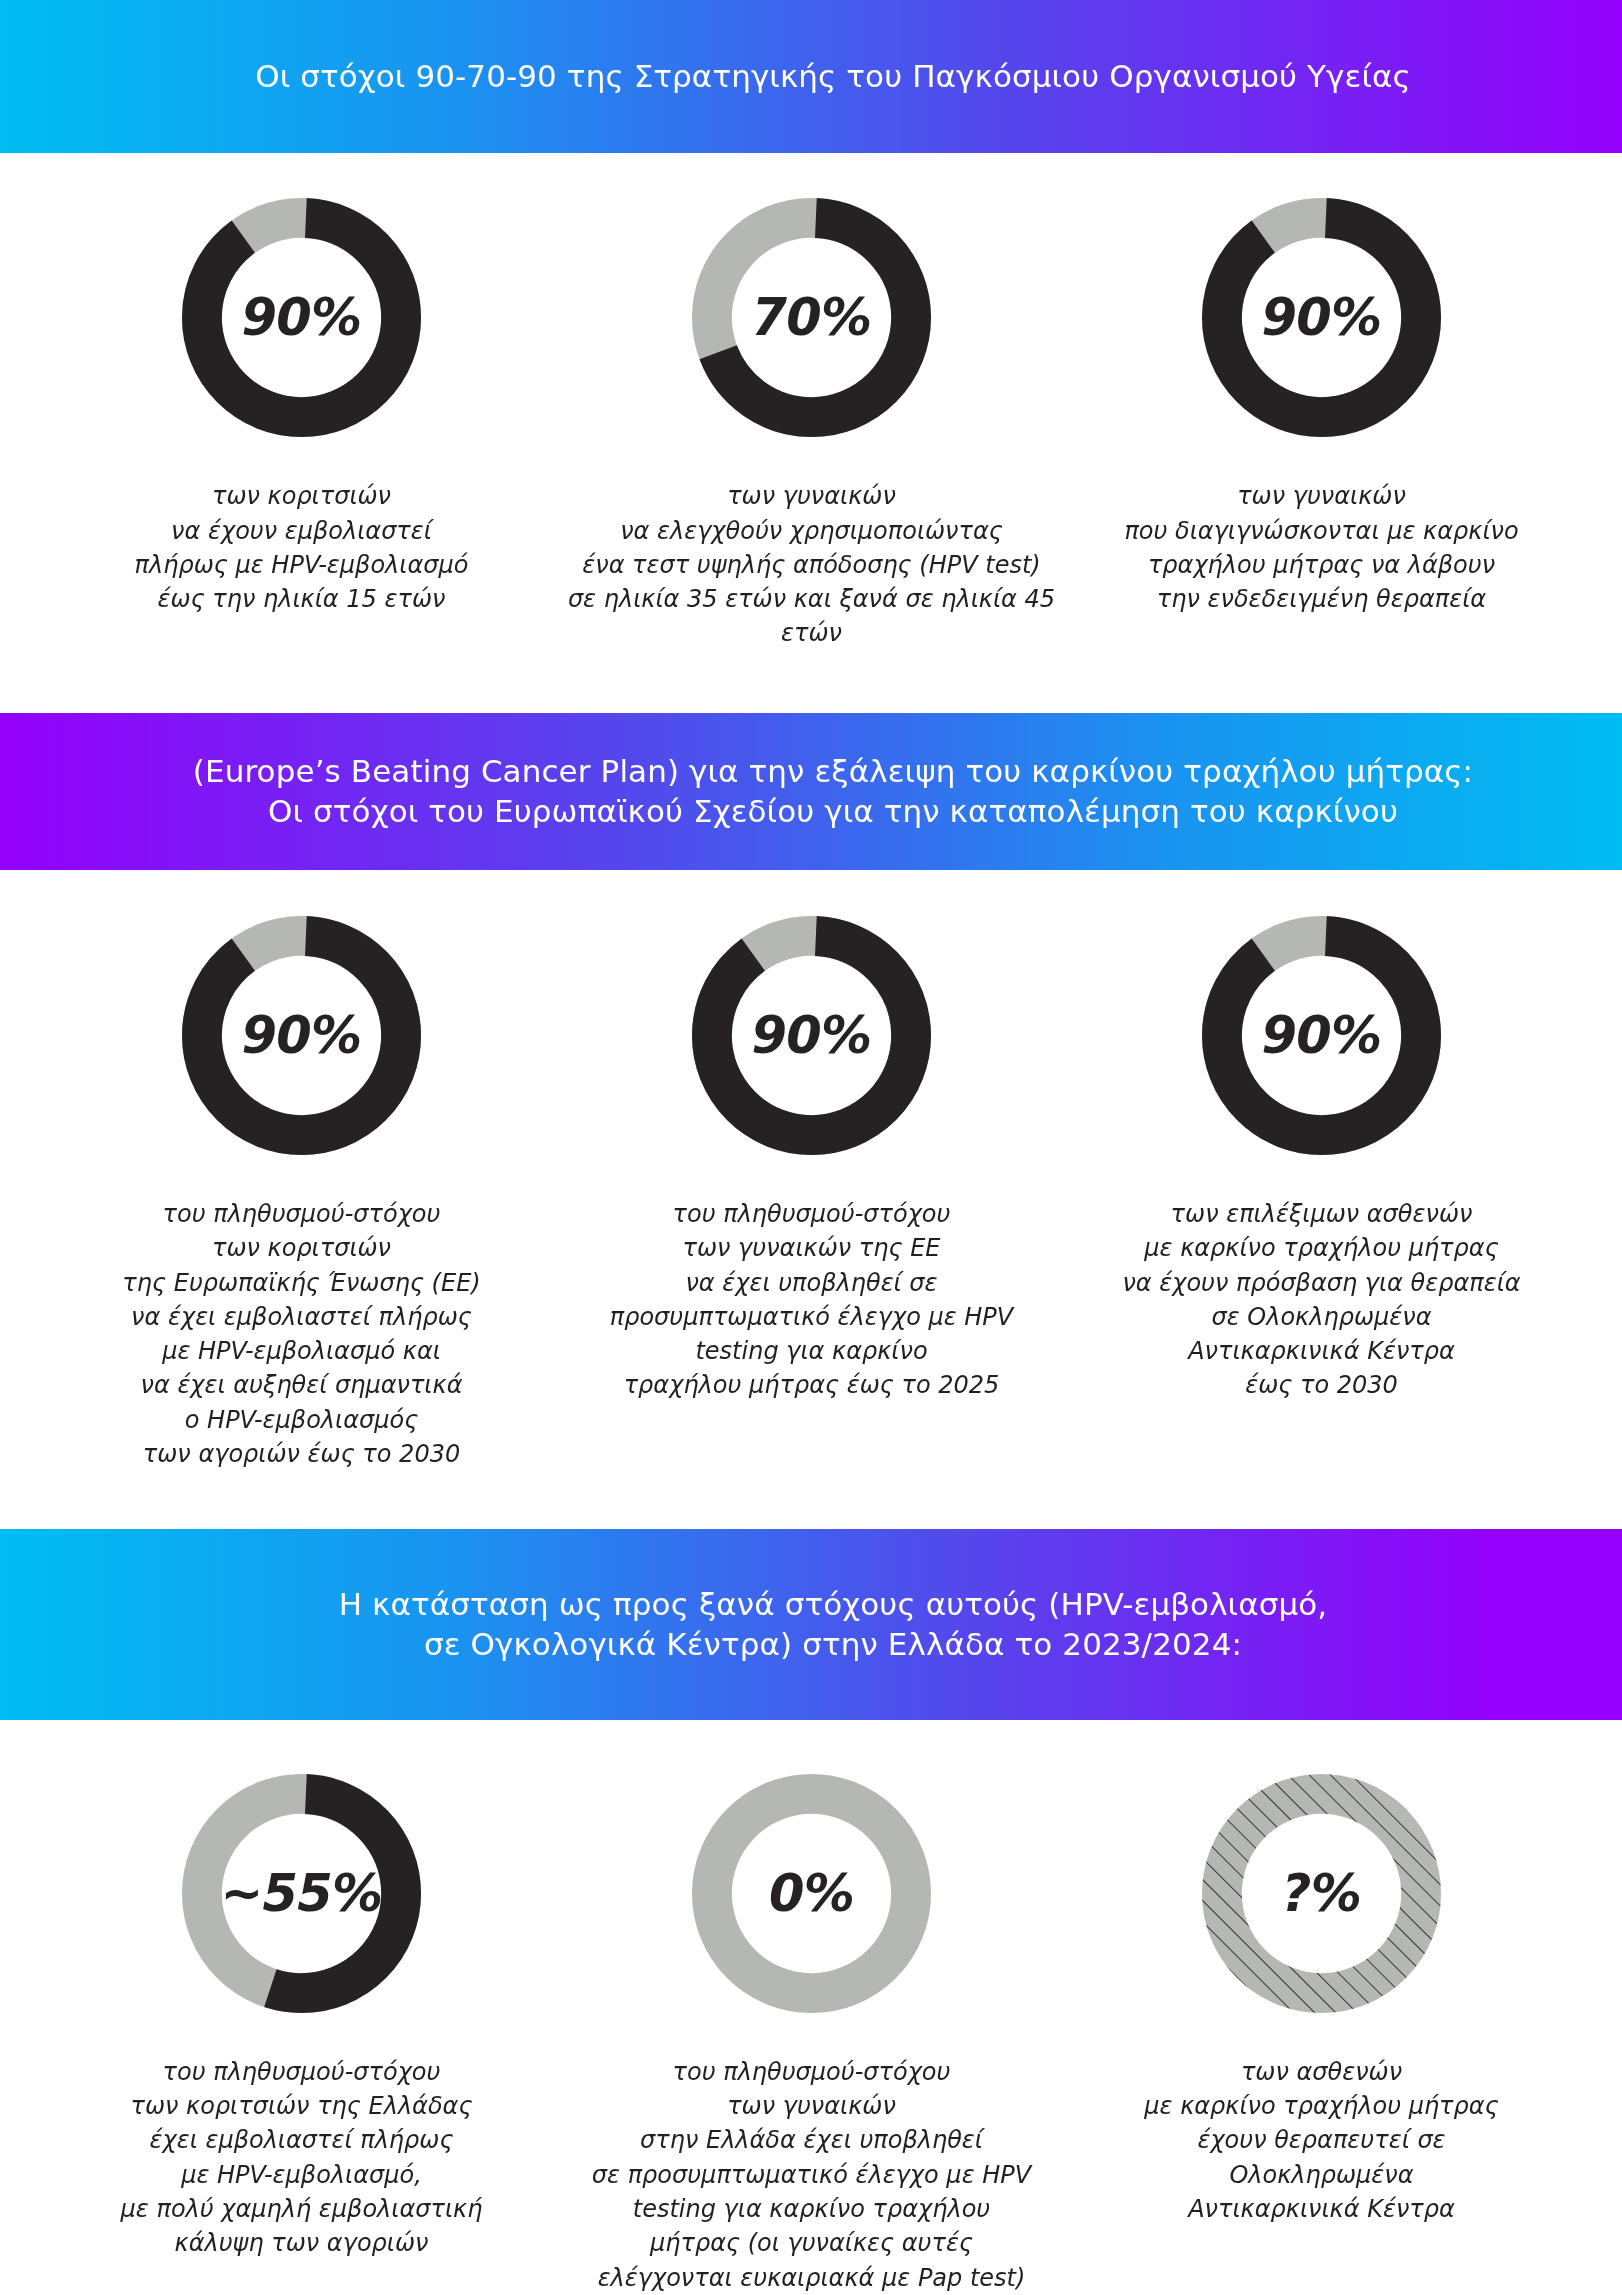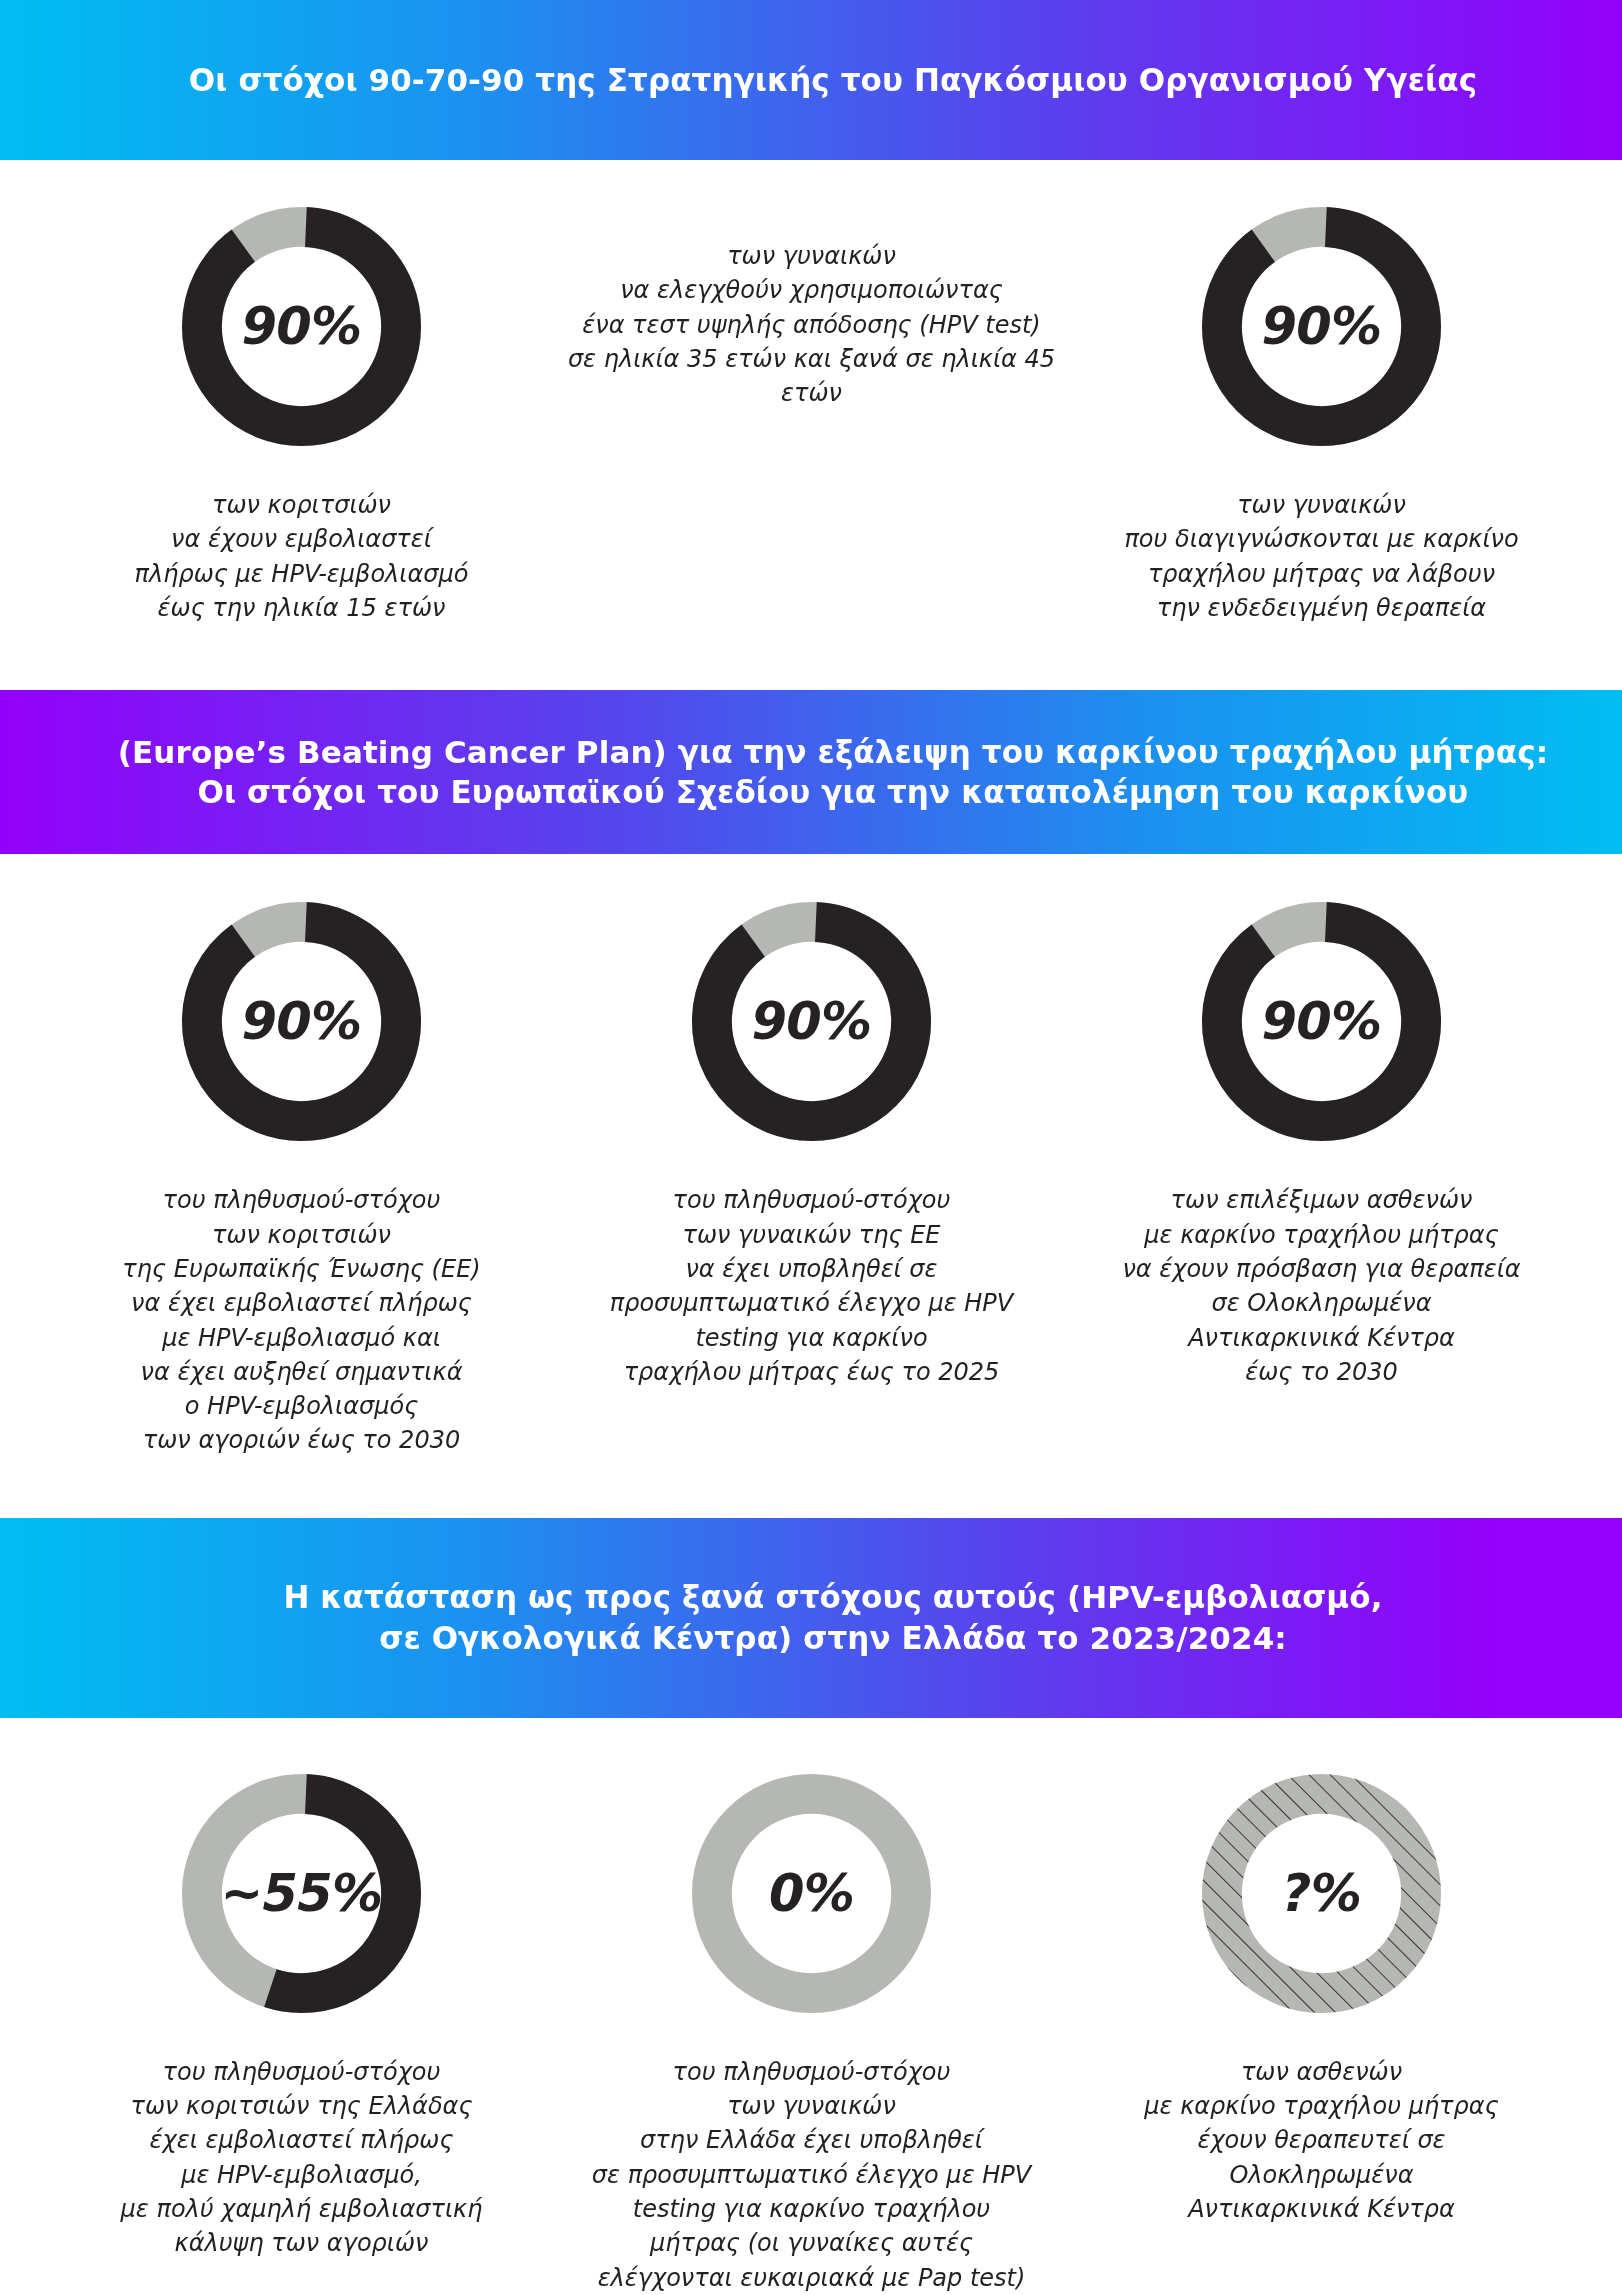--- a/index.html
+++ b/index.html
@@ -12,21 +12,21 @@
     overflow:hidden;
   }
   .page { width:1623px; height:2295px; display:flex; flex-direction:column; }
 
   
   .band {
     width:100%;
     display:flex; align-items:center; justify-content:center;
     text-align:center;
     color:#ffffff;
-    font-weight:700;
+    font-weight:400;
     font-family:"DejaVu Sans", sans-serif;
     letter-spacing:0.1px;
     padding-left:43px;
   }
   .band-inner { padding:0 39px; }
   .band-line { display:block; white-space:nowrap; }
 
   .band1 {
     height:160px;
     background:linear-gradient(90deg,#00bdf2 0%,#1a93f0 28%,#5546ec 62%,#9400fb 100%);
@@ -110,20 +110,27 @@
         </svg>
         <div class="donut-label">90%</div>
       </div>
       <div class="caption">των κοριτσιών
 να έχουν εμβολιαστεί
 πλήρως με HPV-εμβολιασμό
 έως την ηλικία 15 ετών</div>
     </div>
 
     <div class="col">
+      <div class="donut-wrap">
+        <svg viewBox="0 0 100 100">
+          <circle cx="50" cy="50" r="40" fill="none" stroke="#b5b8b2" stroke-width="16"></circle>
+          <circle cx="50" cy="50" r="40" fill="none" stroke="#262223" stroke-width="16" stroke-dasharray="172.1 79.2" stroke-dashoffset="-1.8" transform="rotate(-90 50 50)"></circle>
+        </svg>
+        <div class="donut-label">70%</div>
+      </div>
       <div class="caption">των γυναικών
 να ελεγχθούν χρησιμοποιώντας
 ένα τεστ υψηλής απόδοσης (HPV test)
 σε ηλικία 35 ετών και ξανά σε ηλικία 45 ετών</div>
     </div>
 
     <div class="col">
       <div class="donut-wrap">
         <svg viewBox="0 0 100 100">
           <circle cx="50" cy="50" r="40" fill="none" stroke="#b5b8b2" stroke-width="16"></circle>

